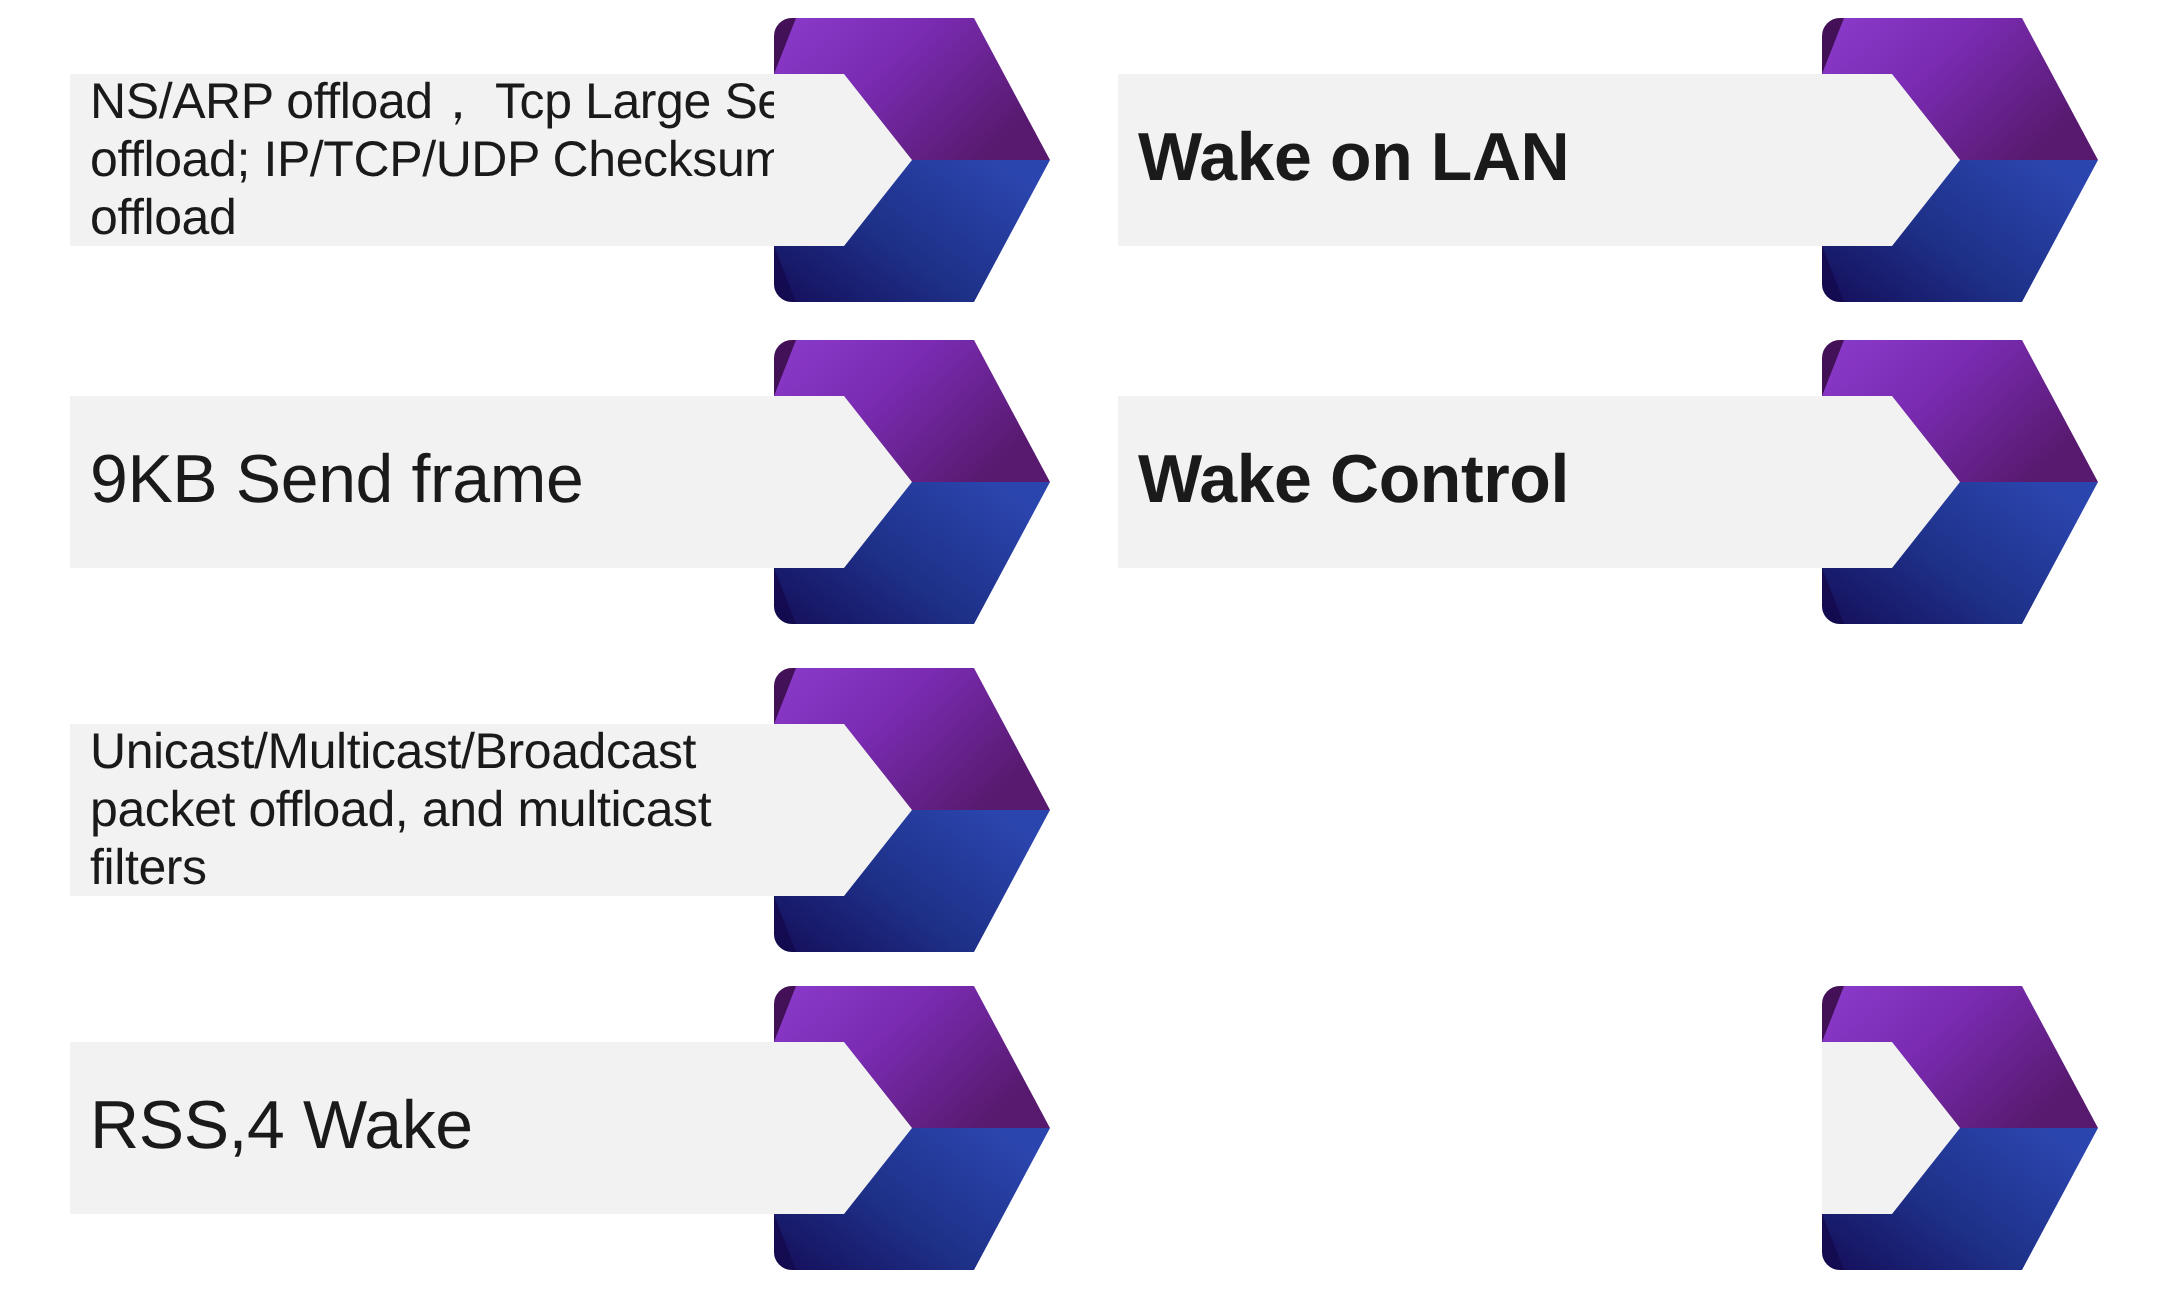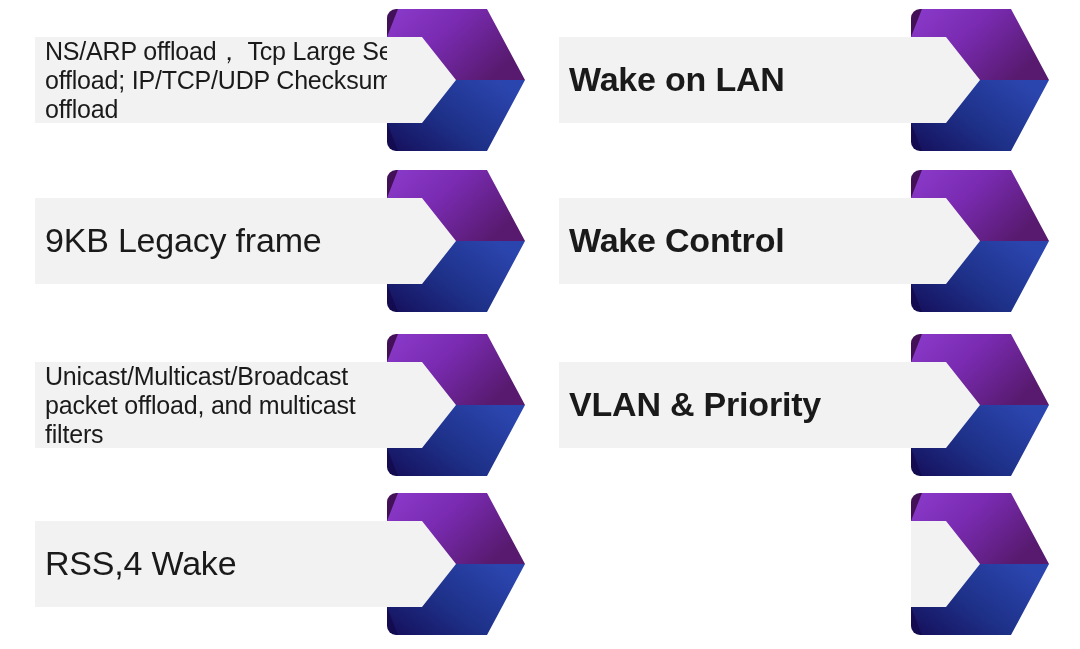--- a/index.html
+++ b/index.html
@@ -86,21 +86,21 @@
     <div class="bar">
       <div class="label">Wake on LAN</div>
     </div>
     <svg class="chevron" viewBox="0 0 138 142">
         <use href="#chev"></use>
       </svg>
   </div>
 
   <div class="item colL r2">
     <div class="bar">
-      <div class="label">9KB Legacy frame</div>
+      <div class="label">9KB Send frame</div>
     </div>
     <svg class="chevron" viewBox="0 0 138 142">
         <use href="#chev"></use>
       </svg>
   </div>
 
   <div class="item colR r2">
     <div class="bar">
       <div class="label">Wake Control</div>
     </div>
@@ -113,28 +113,20 @@
     <div class="bar">
       <div class="label multiline">Unicast/Multicast/Broadcast
 packet offload, and multicast
 filters</div>
     </div>
     <svg class="chevron" viewBox="0 0 138 142">
         <use href="#chev"></use>
       </svg>
   </div>
 
-  <div class="item colR r3">
-    <div class="bar">
-      <div class="label">VLAN &amp; Priority</div>
-    </div>
-    <svg class="chevron" viewBox="0 0 138 142">
-        <use href="#chev"></use>
-      </svg>
-  </div>
 
   <div class="item colL r4">
     <div class="bar">
       <div class="label">RSS,4 Wake</div>
     </div>
     <svg class="chevron" viewBox="0 0 138 142">
         <use href="#chev"></use>
       </svg>
   </div>
 

